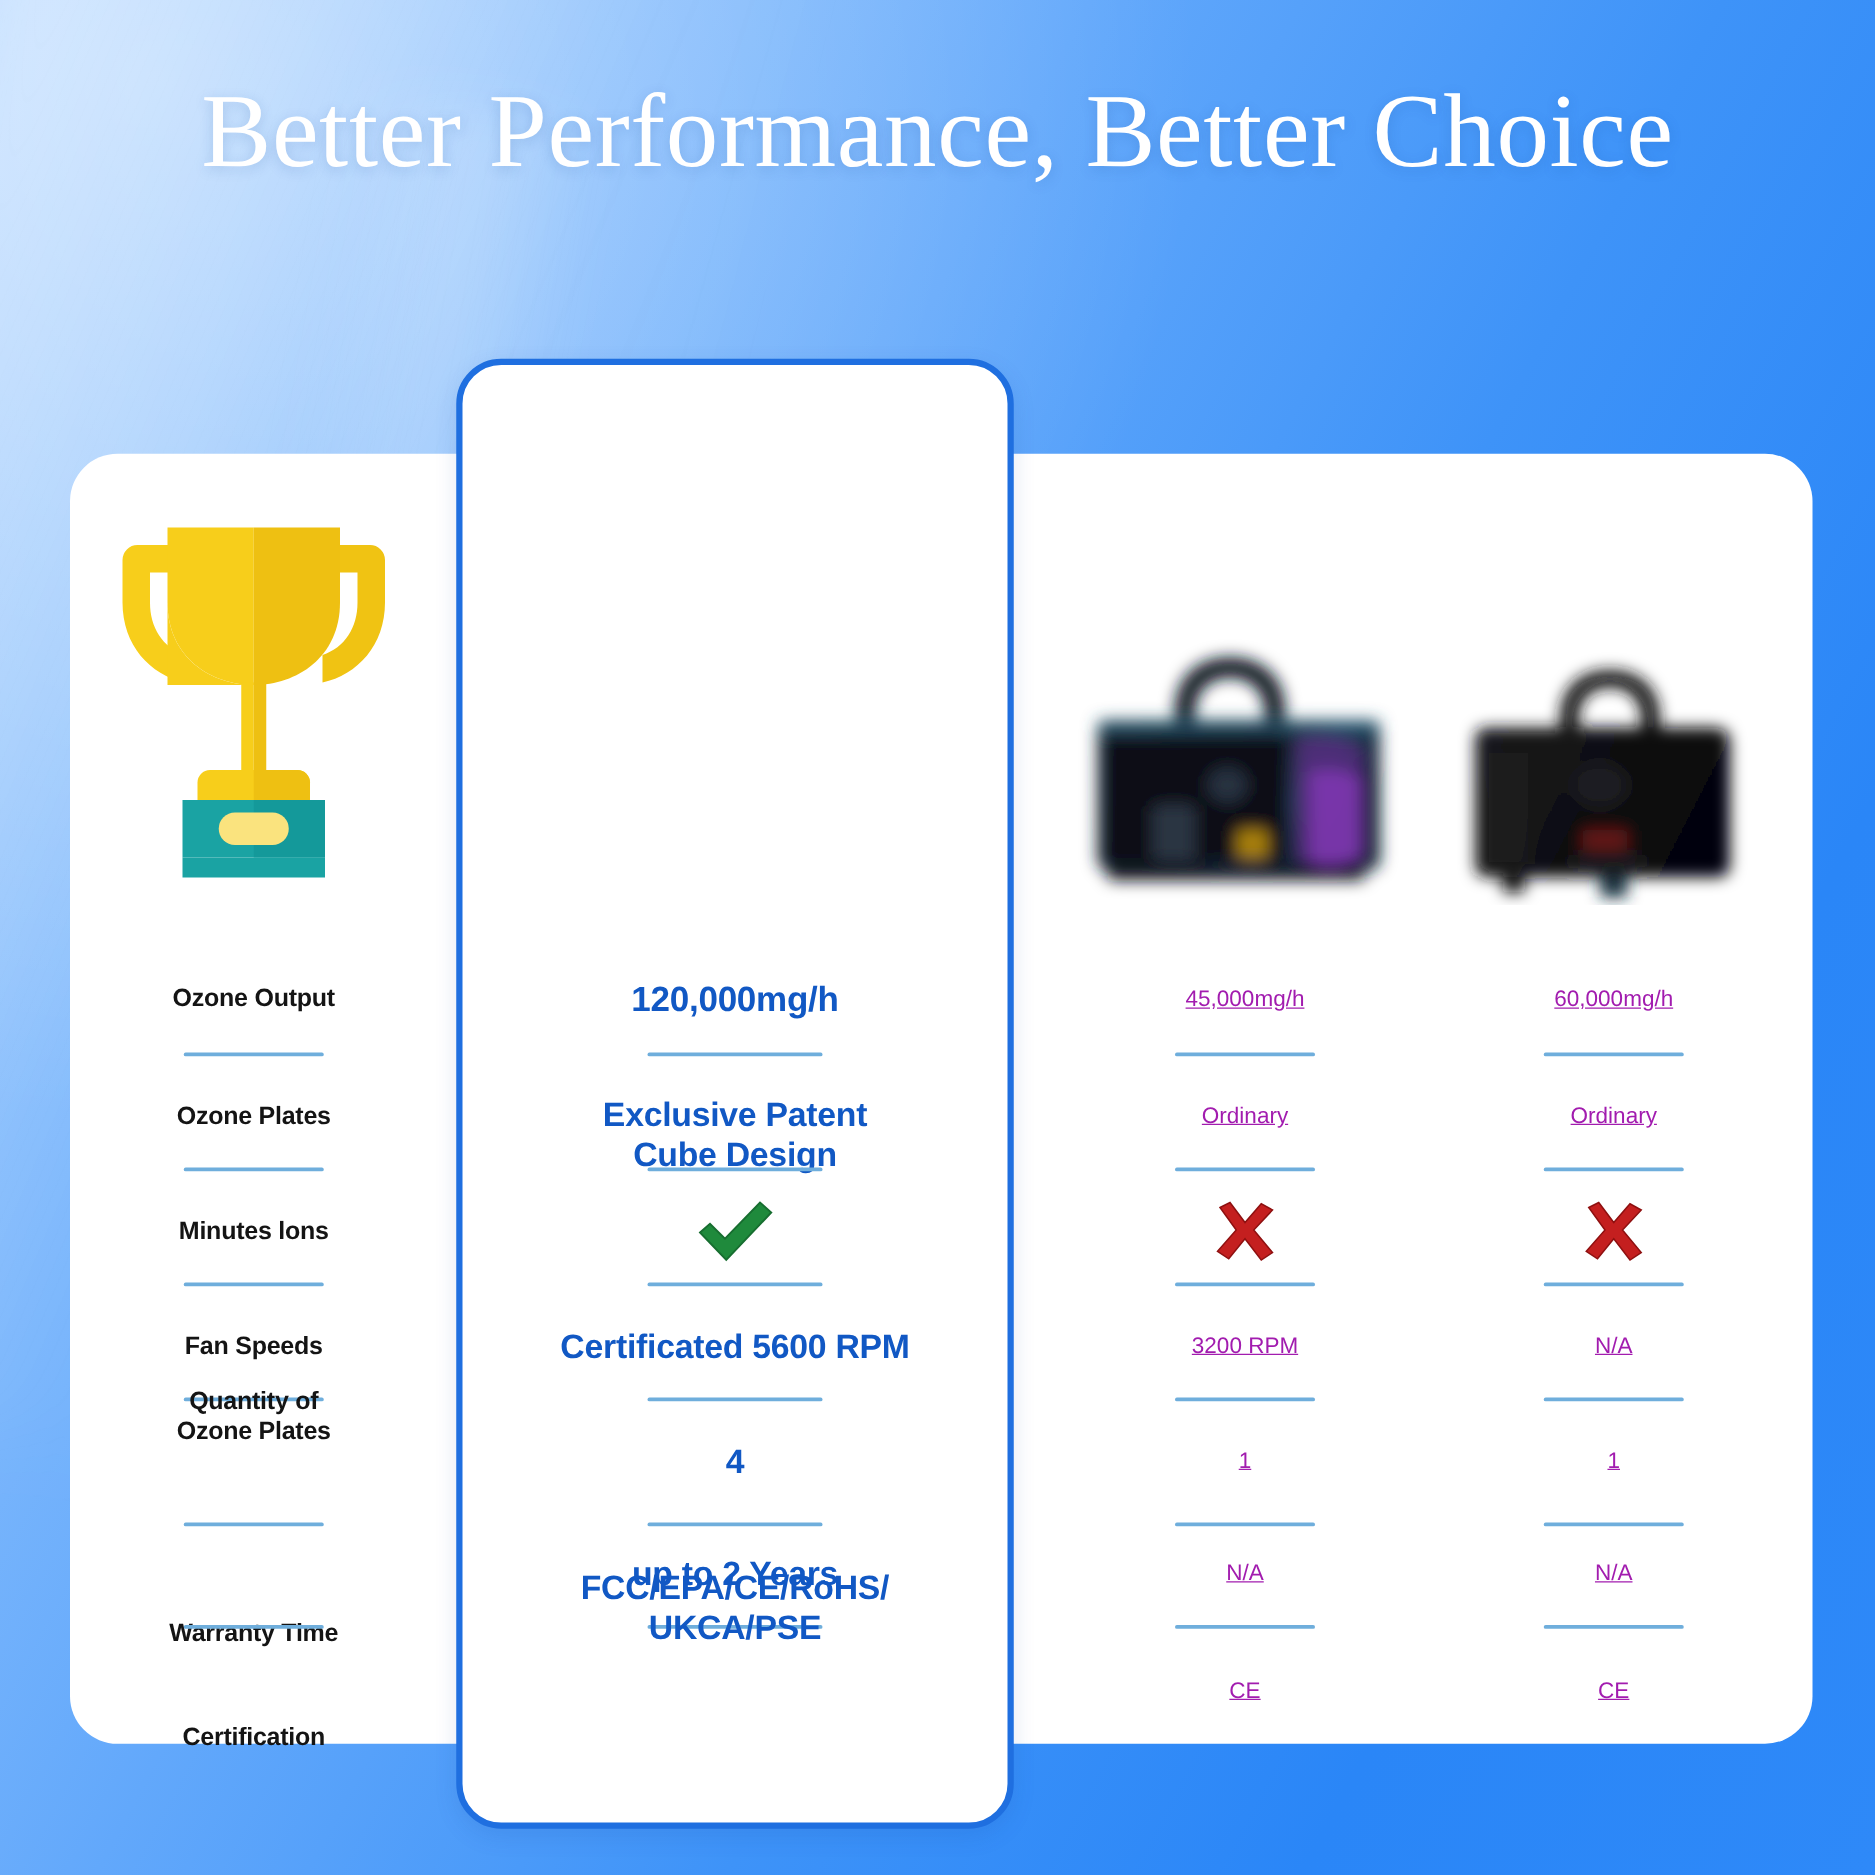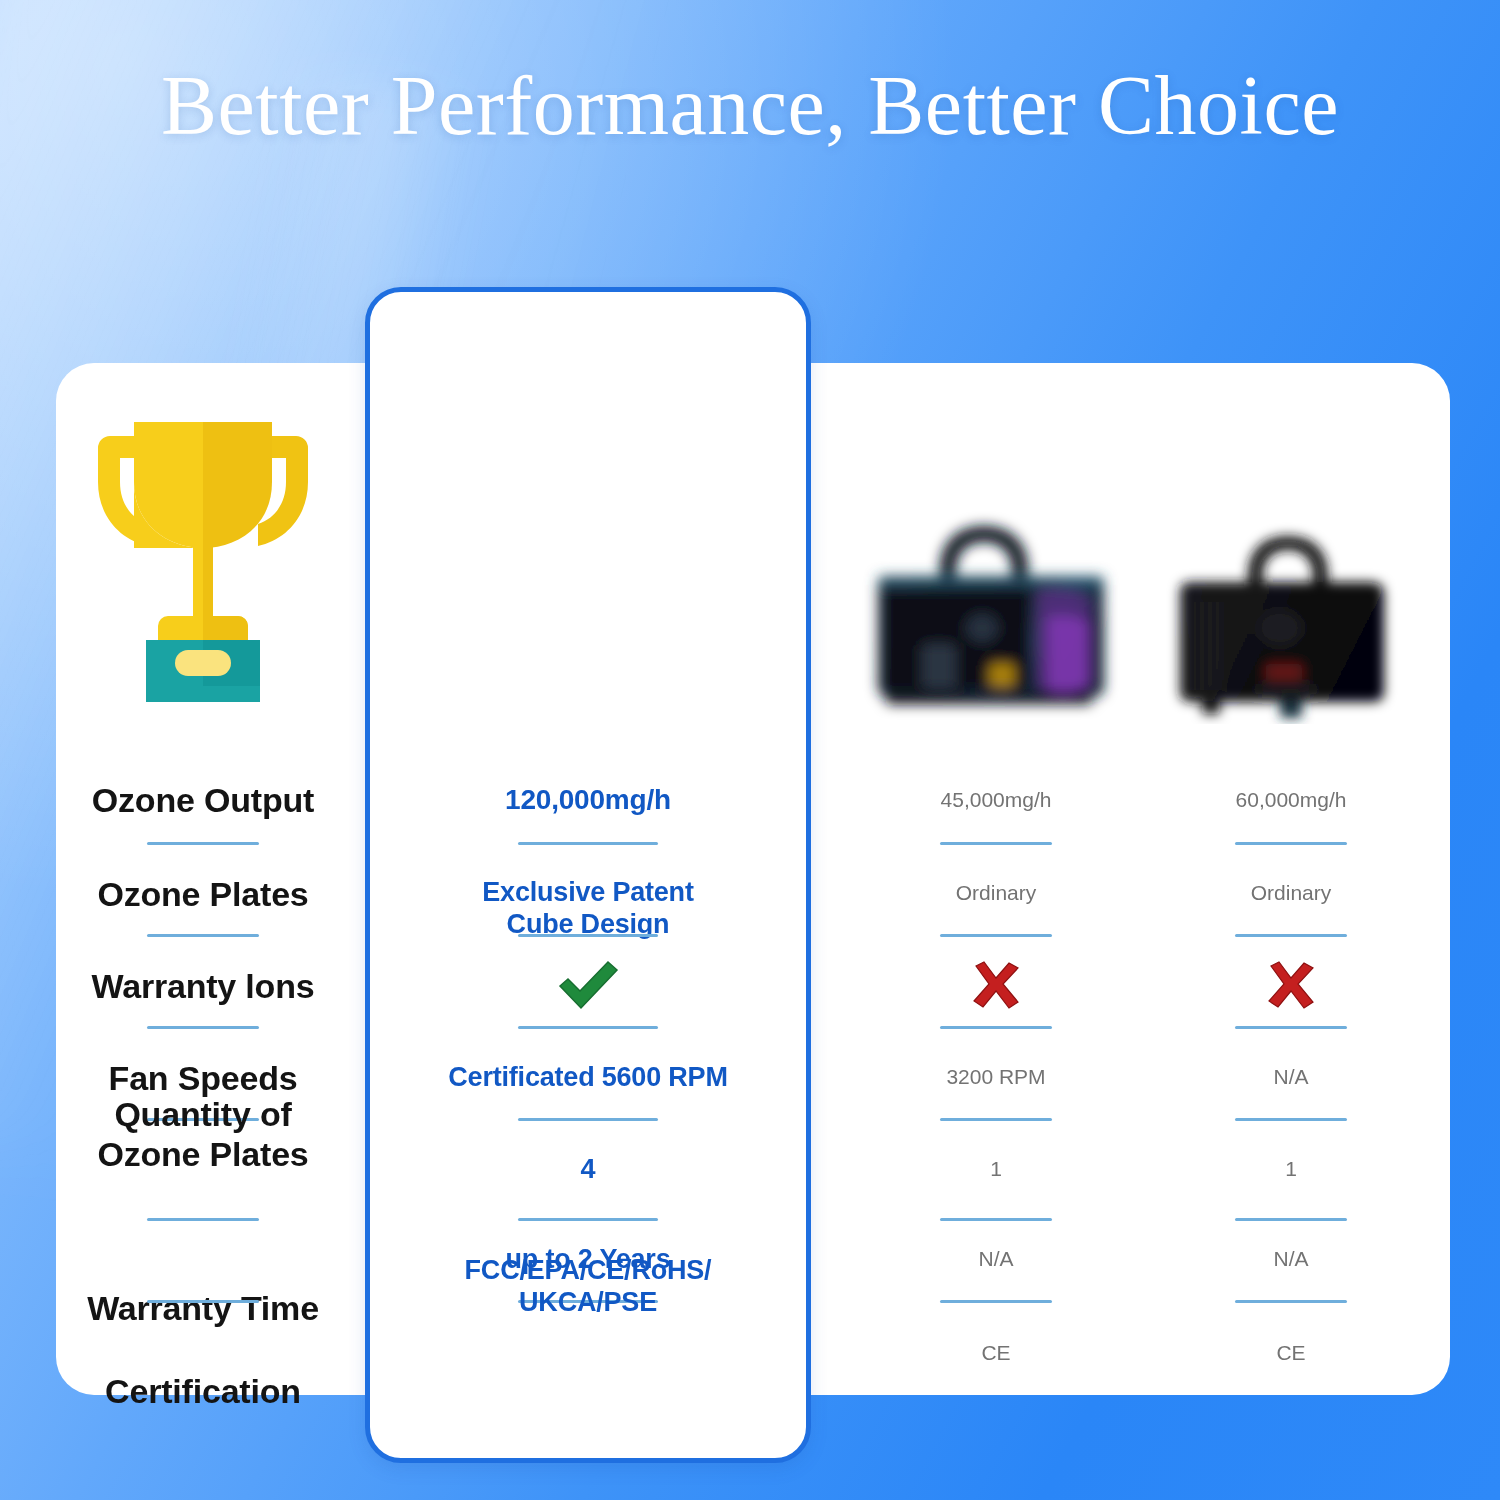--- a/index.html
+++ b/index.html
@@ -66,24 +66,24 @@
 
   
   .comp-wrap-b{ position:absolute; left:862px; top:498px; width:270px; height:222px; }
   .comp-wrap-c{ position:absolute; left:1162px; top:512px; width:266px; height:212px; }
   .row{
     position:absolute; left:0; width:100%;
     display:flex; flex-direction:column; align-items:center; justify-content:center;
   }
   .cellt{ text-align:center; width:100%; }
 
-  .lbl{ font-size:34px; font-weight:700; color:#141414; line-height:1.18; letter-spacing:-0.2px; }
+  .lbl{ font-size:20px; font-weight:700; color:#141414; line-height:1.18; letter-spacing:-0.2px; }
   .val-f{ font-size:27px; font-weight:700; color:#1158C4; line-height:1.18; letter-spacing:-0.2px; }
   .val-f.big{ font-size:28px; }
-  .val-o{ font-size:21px; font-weight:400; color:#737373; line-height:1.2; }
+  .val-o{ font-size:18px; font-weight:400; color:#a21caf; line-height:1.2;text-decoration:underline; }
 
   .divider{
     position:absolute; left:50%; transform:translateX(-50%);
     width:112px; height:3px; background:#6FAEDC; border-radius:2px;
   }
   .divider.wide{ width:140px; }
 
   
   .mark{ display:block; margin:0 auto; }
 
@@ -318,21 +318,21 @@
       <div class="cellt lbl">Ozone Output</div>
     </div>
     <div class="divider" style="top:842px;"></div>
 
     <div class="row" style="top:866px;height:56px;">
       <div class="cellt lbl">Ozone Plates</div>
     </div>
     <div class="divider" style="top:934px;"></div>
 
     <div class="row" style="top:958px;height:56px;">
-      <div class="cellt lbl">Warranty lons</div>
+      <div class="cellt lbl">Minutes lons</div>
     </div>
     <div class="divider" style="top:1026px;"></div>
 
     <div class="row" style="top:1050px;height:56px;">
       <div class="cellt lbl">Fan Speeds</div>
     </div>
     <div class="divider" style="top:1118px;"></div>
 
     <div class="row" style="top:1098px;height:72px;">
       <div class="cellt lbl multiline">Quantity of<br>Ozone Plates</div>

